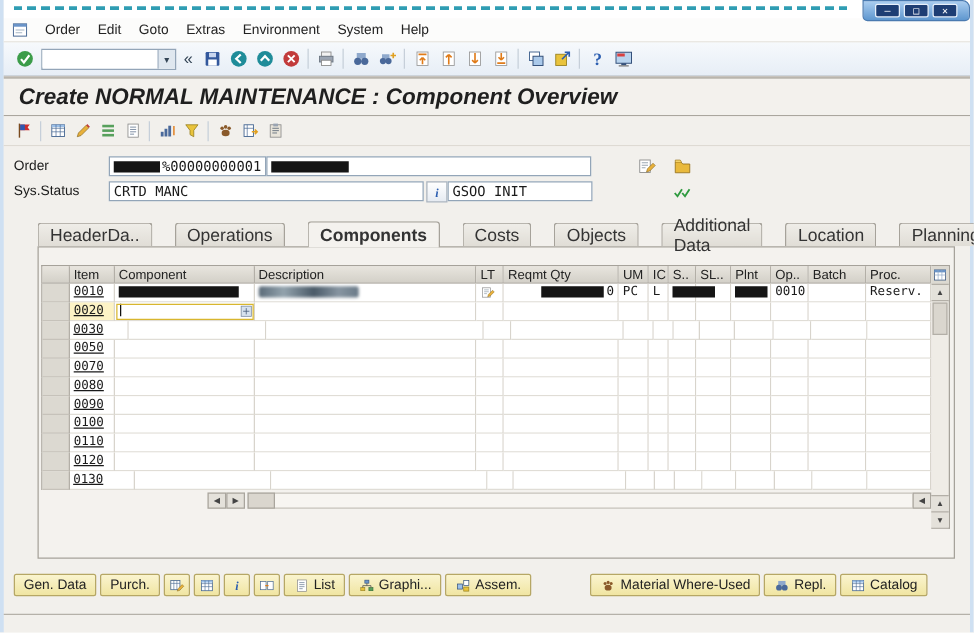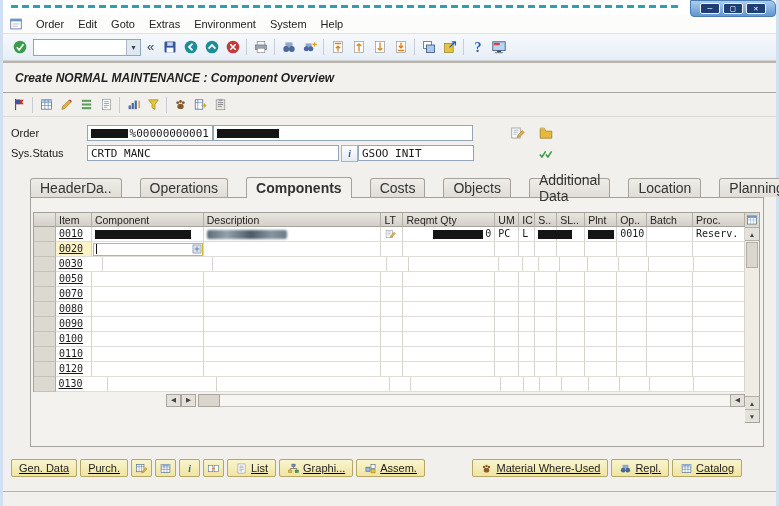--- a/index.html
+++ b/index.html
@@ -25,21 +25,21 @@
   .tbtn{width:21px;height:21px;display:inline-flex;align-items:center;justify-content:center;}
   .tbtn svg{width:16px;height:16px;}
   .cmdwrap{display:inline-flex;align-items:center;height:17px;border:1px solid #93a5b8;background:#fff;margin:0 3px;}
   .cmd{width:92px;height:14px;border:0;outline:none;font:11px "DejaVu Sans Mono",monospace;padding:0 2px;}
   .dd{width:14px;height:15px;background:#dfe7ef;border-left:1px solid #aab8c8;font-size:8px;display:inline-flex;align-items:center;justify-content:center;color:#345;}
   .collapse{font-size:13px;color:#345;padding:0 5px 2px 3px;}
   .tsep{width:1px;height:16px;background:#c6cfd9;margin:0 3px;display:inline-block;}
   .iconrow{display:inline-flex;align-items:center;}
 
   .titlerow{height:32px;display:flex;align-items:center;background:#f3f1ed;border-top:2px solid #b9b5ad;border-bottom:1px solid #aaa69e;padding-left:12px;}
-  .stitle{font-size:12px;font-weight:bold;font-style:italic;color:#1f1f1f;}
+  .stitle{font-size:18px;font-weight:bold;font-style:italic;color:#1f1f1f;}
 
   .apptb{height:24px;display:flex;align-items:center;padding-left:6px;background:#f2f0ec;border-bottom:1px solid #dedad3;}
   .abtn{width:20px;height:20px;display:inline-flex;align-items:center;justify-content:center;}
   .abtn svg{width:15px;height:15px;}
 
   .form{padding:6px 0 5px 8px;background:#f2f0ec;font-size:11px;color:#1a1a1a;}
   .frow{display:flex;align-items:center;height:20px;}
   .flabel{width:76px;}
   .field{display:inline-flex;align-items:center;height:16px;border:1px solid #93a5b8;background:#fff;font:11px "DejaVu Sans Mono",monospace;padding:0 3px;overflow:hidden;white-space:nowrap;}
   .f-order1{width:126px;}
@@ -89,21 +89,21 @@
   .vthumb{height:26px;background:#dad6ce;border:1px solid #b3afa7;margin:1px;}
   .vtrack{flex:1;}
   .vsbtn.bot{border-top:1px solid #b3afa7;border-bottom:none;}
 
   .hscroll{display:flex;align-items:center;height:14px;width:727px;margin-top:1px;}
   .hsp{width:133px;}
   .hsbtn{width:15px;height:13px;border:1px solid #a9a59d;background:#e4e1da;font-size:6.5px;display:flex;align-items:center;justify-content:center;color:#444;}
   .hthumb{width:22px;height:13px;background:#dad6ce;border:1px solid #a9a59d;margin-left:2px;}
   .htrack{flex:1;height:13px;border-top:1px solid #c6c2ba;border-bottom:1px solid #c6c2ba;background:#f7f5f1;}
 
-  .footer{display:flex;align-items:flex-start;margin:12px 8px 0 8px;gap:3px;text-decoration:underline;}
+  .footer{display:flex;align-items:flex-start;margin:12px 8px 0 8px;gap:3px;}
   .fbtn{height:18px;display:inline-flex;align-items:center;gap:3px;padding:0 7px;background:linear-gradient(#faf4cf,#f0e5a2);
     border:1px solid #b6a765;border-radius:2px;font-size:11px;color:#222;font-family:"Liberation Sans",sans-serif;cursor:default;}
   .fbtn.icon-only{padding:0 3px;}
   .fico{display:inline-flex;}
   .fico svg{width:13px;height:13px;}
   #fright{margin-left:auto;display:inline-flex;gap:3px;margin-right:26px;}
   .bottomedge{margin-top:14px;border-top:1px solid #b5b1a9;}
 </style>
 </head>
 <body>

